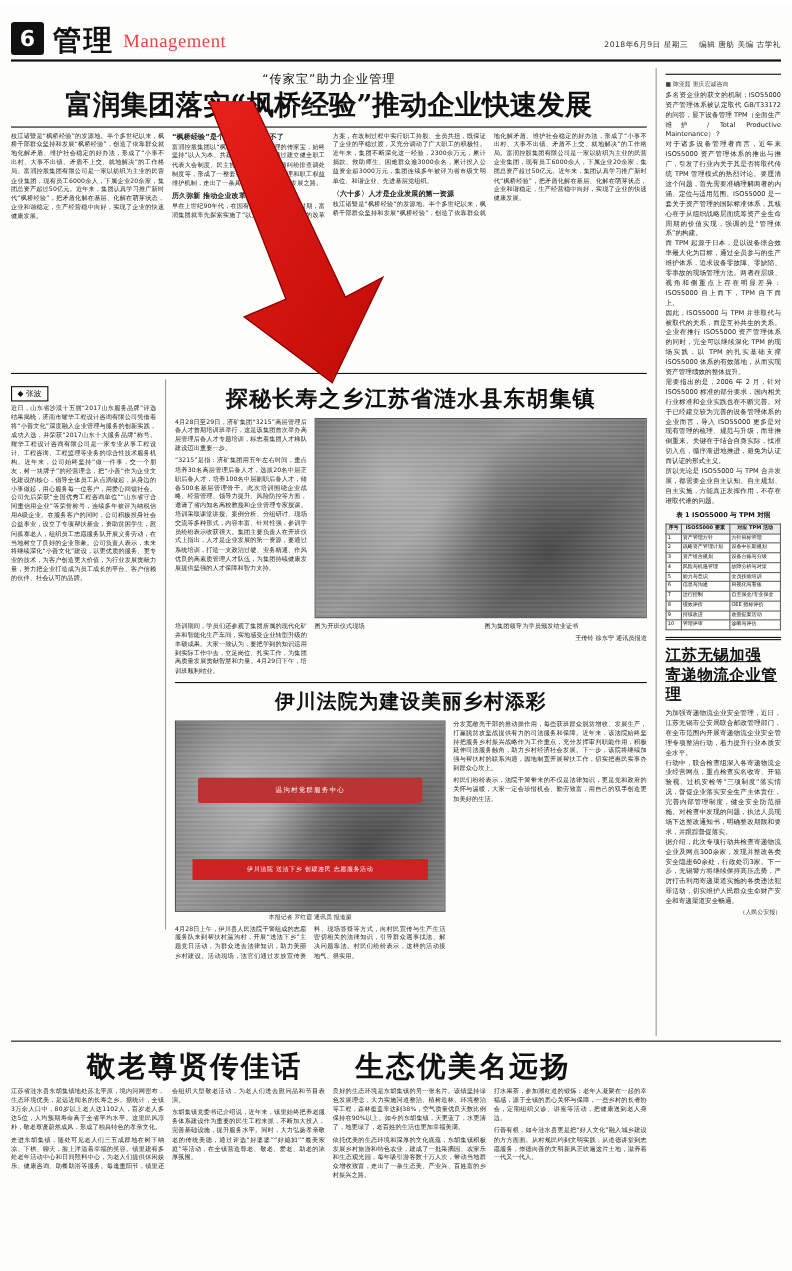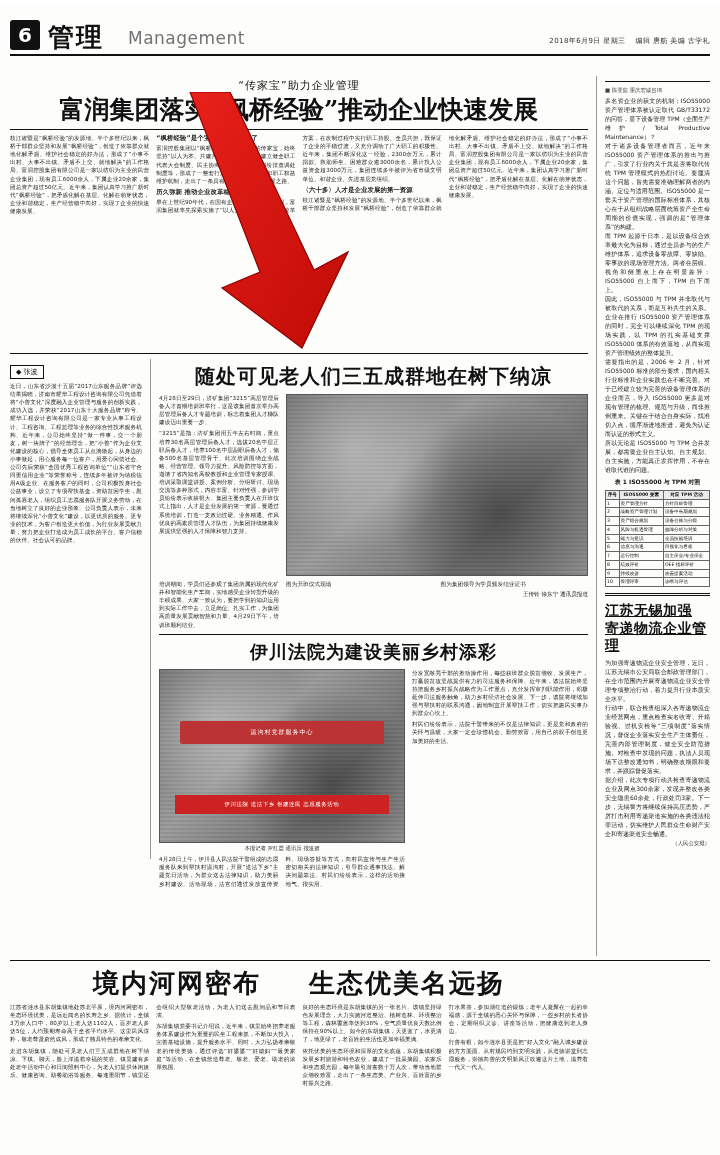--- a/index.html
+++ b/index.html
@@ -20,30 +20,30 @@
   .masthead{
     position:relative;height:48px;border-bottom:2px solid #111;margin-top:6px;
     display:flex;align-items:flex-end;
   }
   .folio{
     width:30px;height:30px;background:#111;color:#fff;border-radius:3px;
     display:flex;align-items:center;justify-content:center;
     font-size:20px;font-weight:bold;margin-bottom:4px;
   }
   .sec-cn{font-size:26px;font-weight:bold;margin-left:8px;letter-spacing:2px;line-height:1;margin-bottom:4px;}
-  .sec-en{font-size:17px;color:#737373;margin-left:24px;margin-bottom:6px;letter-spacing:.5px;}
+  .sec-en{font-size:17px;color:#ef4444;margin-left:8px;margin-bottom:6px;letter-spacing:.5px;font-family:Liberation Serif, serif;}
   .mast-meta{
     margin-left:auto;margin-bottom:8px;font-size:7px;color:#333;letter-spacing:.4px;
     display:flex;gap:10px;align-items:flex-start;
   }
   .nameplate{margin-left:14px;margin-bottom:2px;text-align:right;}
   .np-cn{font-size:19px;font-weight:bold;letter-spacing:1px;font-family:"DejaVu Serif","Liberation Serif",serif;}
   .np-en{font-size:6px;letter-spacing:.6px;color:#222;border-top:1px solid #222;padding-top:1px;}
   
-  .cols{display:flex;gap:8px;margin-top:20px;justify-content:flex-end;}
+  .cols{display:flex;gap:8px;margin-top:6px;justify-content:flex-end;}
   .col-right{width:128px;}
   .rule-v{border-left:1px solid #999;}
   
   .kicker{font-size:11px;text-align:center;letter-spacing:1px;margin:2px 0 3px;}
   .headline-main{
     font-size:25px;font-weight:bold;text-align:center;letter-spacing:0px;line-height:1.12;
     font-family:"DejaVu Serif","Liberation Serif",serif;
     border-bottom:1px solid #111;padding-bottom:5px;margin-bottom:4px;
   }
   .body-cols{column-gap:7px;font-size:5.6px;line-height:1.45;text-align:justify;color:#222;letter-spacing:.1px;}
@@ -147,21 +147,21 @@
         <div style="width:132px;">
           <div class="tag">◆ 张波</div>
           <div class="body-cols" style="height:470px;overflow:hidden;">
             <p style="margin:0;">近日，山东省沙漠十五届“2017山东服务品牌”评选结果揭晓，济南市耀华工程设计咨询有限公司凭借着将“小善文化”深度融入企业管理与服务的创新实践，成功入选，并荣获“2017山东十大服务品牌”称号。耀华工程设计咨询有限公司是一家专业从事工程设计、工程咨询、工程监理等业务的综合性技术服务机构。近年来，公司始终坚持“做一件事，交一个朋友，树一块牌子”的经营理念，把“小善”作为企业文化建设的核心，倡导全体员工从点滴做起，从身边的小事做起，用心服务每一位客户，用爱心回馈社会。公司先后荣获“全国优秀工程咨询单位”“山东省守合同重信用企业”等荣誉称号，连续多年被评为纳税信用A级企业。在服务客户的同时，公司积极投身社会公益事业，设立了专项帮扶基金，资助贫困学生，慰问孤寡老人，组织员工志愿服务队开展义务劳动，在当地树立了良好的企业形象。公司负责人表示，未来将继续深化“小善文化”建设，以更优质的服务、更专业的技术，为客户创造更大价值，为行业发展贡献力量，努力把企业打造成为员工成长的平台、客户信赖的伙伴、社会认可的品牌。</p>
           </div>
         </div>
 
         <div class="rule-v" style="height:500px;"></div>
 
         <div style="width:429px;">
-          <div class="h2">随处可见老人们三五成群地在树下纳凉</div>
+          <div class="h2">探秘长寿之乡江苏省涟水县东胡集镇</div>
 
           <div style="display:flex;gap:7px;">
             <div style="width:120px;" class="body-cols">
               <p style="margin:0 0 3px;">4月28日至29日，济矿集团“3215”高层管理后备人才首期培训班举行，这是该集团首次举办高层管理后备人才专题培训，标志着集团人才梯队建设迈出重要一步。</p>
               <p style="margin:0;">“3215”是指：济矿集团用五年左右时间，重点培养30名高层管理后备人才，选拔20名中层正职后备人才，培养100名中层副职后备人才，储备500名基层管理骨干。此次培训围绕企业战略、经营管理、领导力提升、风险防控等方面，邀请了省内知名高校教授和企业管理专家授课。培训采取课堂讲授、案例分析、分组研讨、现场交流等多种形式，内容丰富、针对性强，参训学员纷纷表示收获很大。集团主要负责人在开班仪式上指出，人才是企业发展的第一资源，要通过系统培训，打造一支政治过硬、业务精通、作风优良的高素质管理人才队伍，为集团持续健康发展提供坚强的人才保障和智力支持。</p>
             </div>
             <div style="flex:1;">
               <div class="photo" style="height:180px;"></div>
             </div>
           </div>
@@ -284,21 +284,21 @@
       <div class="r-sub" style="margin-top:3px;">为加强寄递物流企业安全管理，近日，江苏无锡市公安局联合邮政管理部门，在全市范围内开展寄递物流企业安全管理专项整治行动，着力提升行业本质安全水平。</div>
       <div class="r-sub">行动中，联合检查组深入各寄递物流企业经营网点，重点检查实名收寄、开箱验视、过机安检等“三项制度”落实情况，督促企业落实安全生产主体责任，完善内部管理制度，健全安全防范措施。对检查中发现的问题，执法人员现场下达整改通知书，明确整改期限和要求，并跟踪督促落实。</div>
       <div class="r-sub">据介绍，此次专项行动共检查寄递物流企业及网点300余家，发现并整改各类安全隐患60余处，行政处罚3家。下一步，无锡警方将继续保持高压态势，严厉打击利用寄递渠道实施的各类违法犯罪活动，切实维护人民群众生命财产安全和寄递渠道安全畅通。</div>
       <div class="footer-note">（人民公安报）</div>
     </div>
   </div>
 
   <hr class="hr-thin" style="margin-top:4px;">
   <div style="width:578px;">
     <div class="feat-title">
-      <span>境内河网密布</span>
+      <span>敬老尊贤传佳话</span>
       <span style="display:inline-block;width:26px;"></span>
       <span>生态优美名远扬</span>
     </div>
     <div class="body-cols c4" style="height:196px;overflow:hidden;">
       <p style="margin:0 0 3px;">江苏省涟水县东胡集镇地处苏北平原，境内河网密布，生态环境优美，是远近闻名的长寿之乡。据统计，全镇3万余人口中，80岁以上老人达1102人，百岁老人多达5位，人均预期寿命高于全省平均水平。这里民风淳朴，敬老尊贤蔚然成风，形成了独具特色的孝亲文化。</p>
       <p style="margin:0 0 3px;">走进东胡集镇，随处可见老人们三五成群地在树下纳凉、下棋、聊天，脸上洋溢着幸福的笑容。镇里建有多处老年活动中心和日间照料中心，为老人们提供休闲娱乐、健康咨询、助餐助浴等服务。每逢重阳节，镇里还会组织大型敬老活动，为老人们送去慰问品和节目表演。</p>
       <p style="margin:0 0 3px;">东胡集镇党委书记介绍说，近年来，镇里始终把养老服务体系建设作为重要的民生工程来抓，不断加大投入，完善基础设施，提升服务水平。同时，大力弘扬孝亲敬老的传统美德，通过评选“好婆婆”“好媳妇”“最美家庭”等活动，在全镇营造尊老、敬老、爱老、助老的浓厚氛围。</p>
       <p style="margin:0 0 3px;">良好的生态环境是东胡集镇的另一张名片。该镇坚持绿色发展理念，大力实施河道整治、植树造林、环境整治等工程，森林覆盖率达到38%，空气质量优良天数比例保持在90%以上。如今的东胡集镇，天更蓝了，水更清了，地更绿了，老百姓的生活也更加幸福美满。</p>
       <p style="margin:0 0 3px;">依托优美的生态环境和深厚的文化底蕴，东胡集镇积极发展乡村旅游和特色农业，建成了一批采摘园、农家乐和生态观光园，每年吸引游客数十万人次，带动当地群众增收致富，走出了一条生态美、产业兴、百姓富的乡村振兴之路。</p>
       <p style="margin:0 0 3px;">打水果茶，参加湖红道的锻炼；老年人凝聚在一起的幸福感，源于全镇的悉心关怀与保障，一些乡村的长者协会，定期组织义诊、讲座等活动，把健康送到老人身边。</p>

